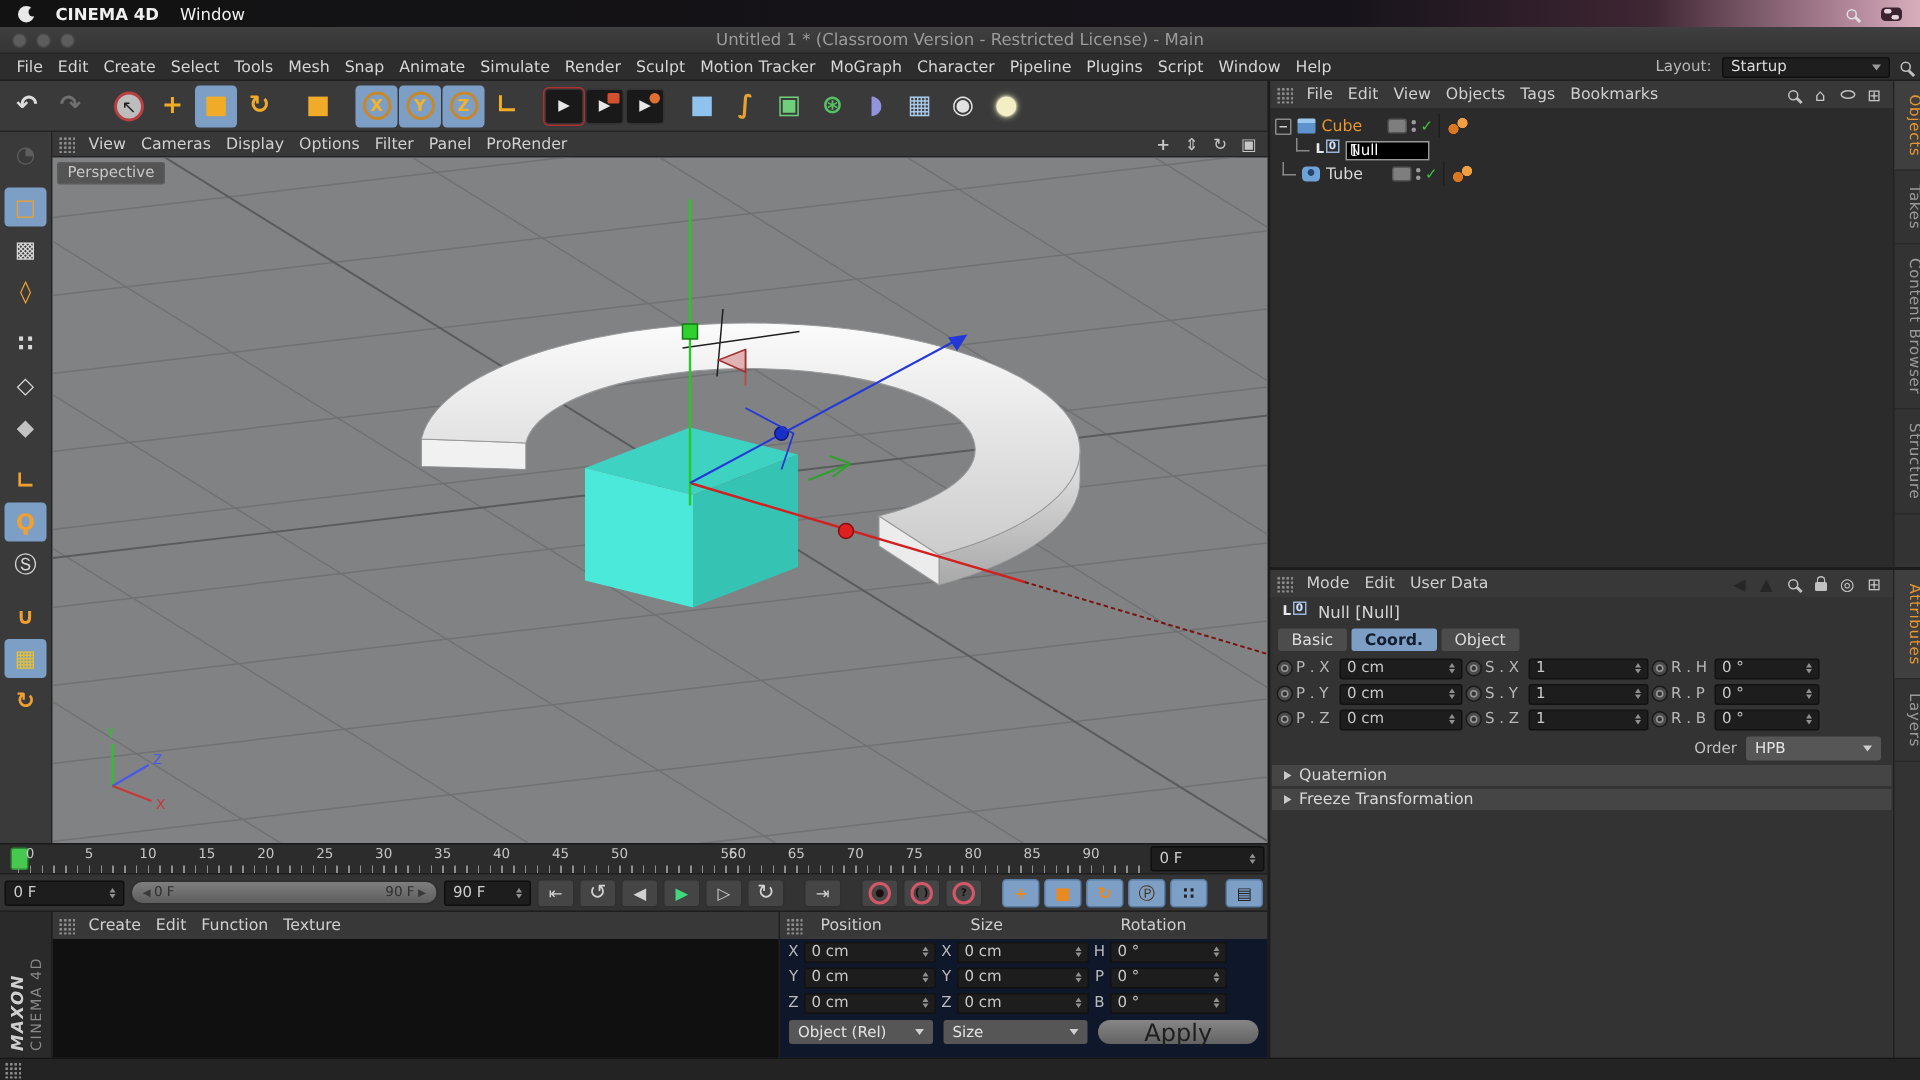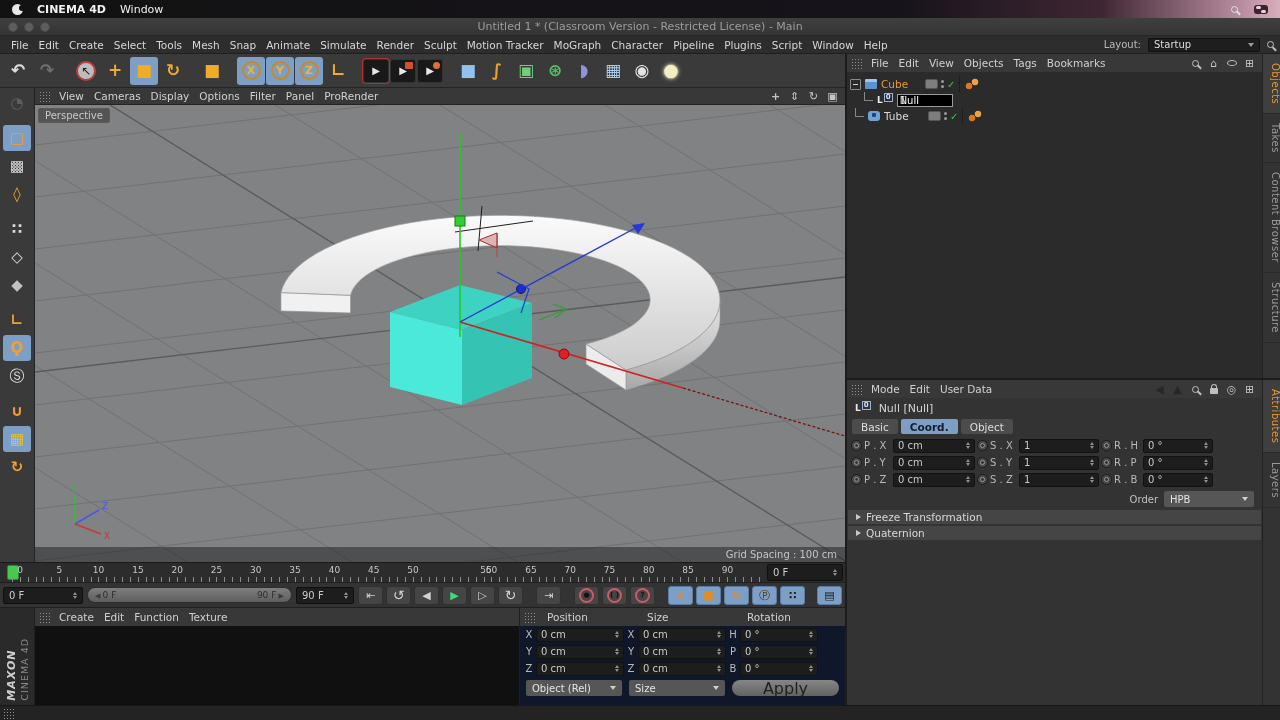--- a/index.html
+++ b/index.html
@@ -423,23 +423,20 @@
           </svg>
           <span class="vp-label">Perspective</span>
           <svg class="mini-axis" width="70" height="58">
             <line x1="26" y1="42" x2="26" y2="14" stroke="#2ec22e" stroke-width="1.5"></line>
             <text x="22" y="10" fill="#2ec22e" font-size="9">Y</text>
             <line x1="26" y1="42" x2="50" y2="28" stroke="#4858e8" stroke-width="1.5"></line>
             <text x="53" y="27" fill="#4858e8" font-size="9">Z</text>
             <line x1="26" y1="42" x2="52" y2="52" stroke="#c83838" stroke-width="1.5"></line>
             <text x="55" y="57" fill="#c83838" font-size="9">X</text>
           </svg>
-          <div class="vp-gridinfo">
-              <span>Grid Spacing : 100 cm</span>
-            </div>
         </div>
       </div>
     </div>
 
     <div class="ruler">
       <div class="ruler-track" id="rulertrack">
         <span class="playhead"></span>
       <span class="tick" style="left: 20px;">0</span>
           <span class="tick" style="left: 59.3px;">5</span>
           <span class="tick" style="left: 98.6px;">10</span>
@@ -874,22 +871,22 @@
             </span>
         </div>
 
         <div class="order-row">
           <span>Order</span>
           <span class="combo">
               <span>HPB</span>
               <i class="caret"></i>
             </span>
         </div>
+        <div class="fold">Quaternion</div>
         <div class="fold">Freeze Transformation</div>
-        <div class="fold">Quaternion</div>
       </div>
       <div class="vtabs" id="attrtabs">
           <div class="vtab active">Attributes</div>
           <div class="vtab">Layers</div>
         </div>
     </div>
   </div>
 </div>
 
 <div class="statusbar">

